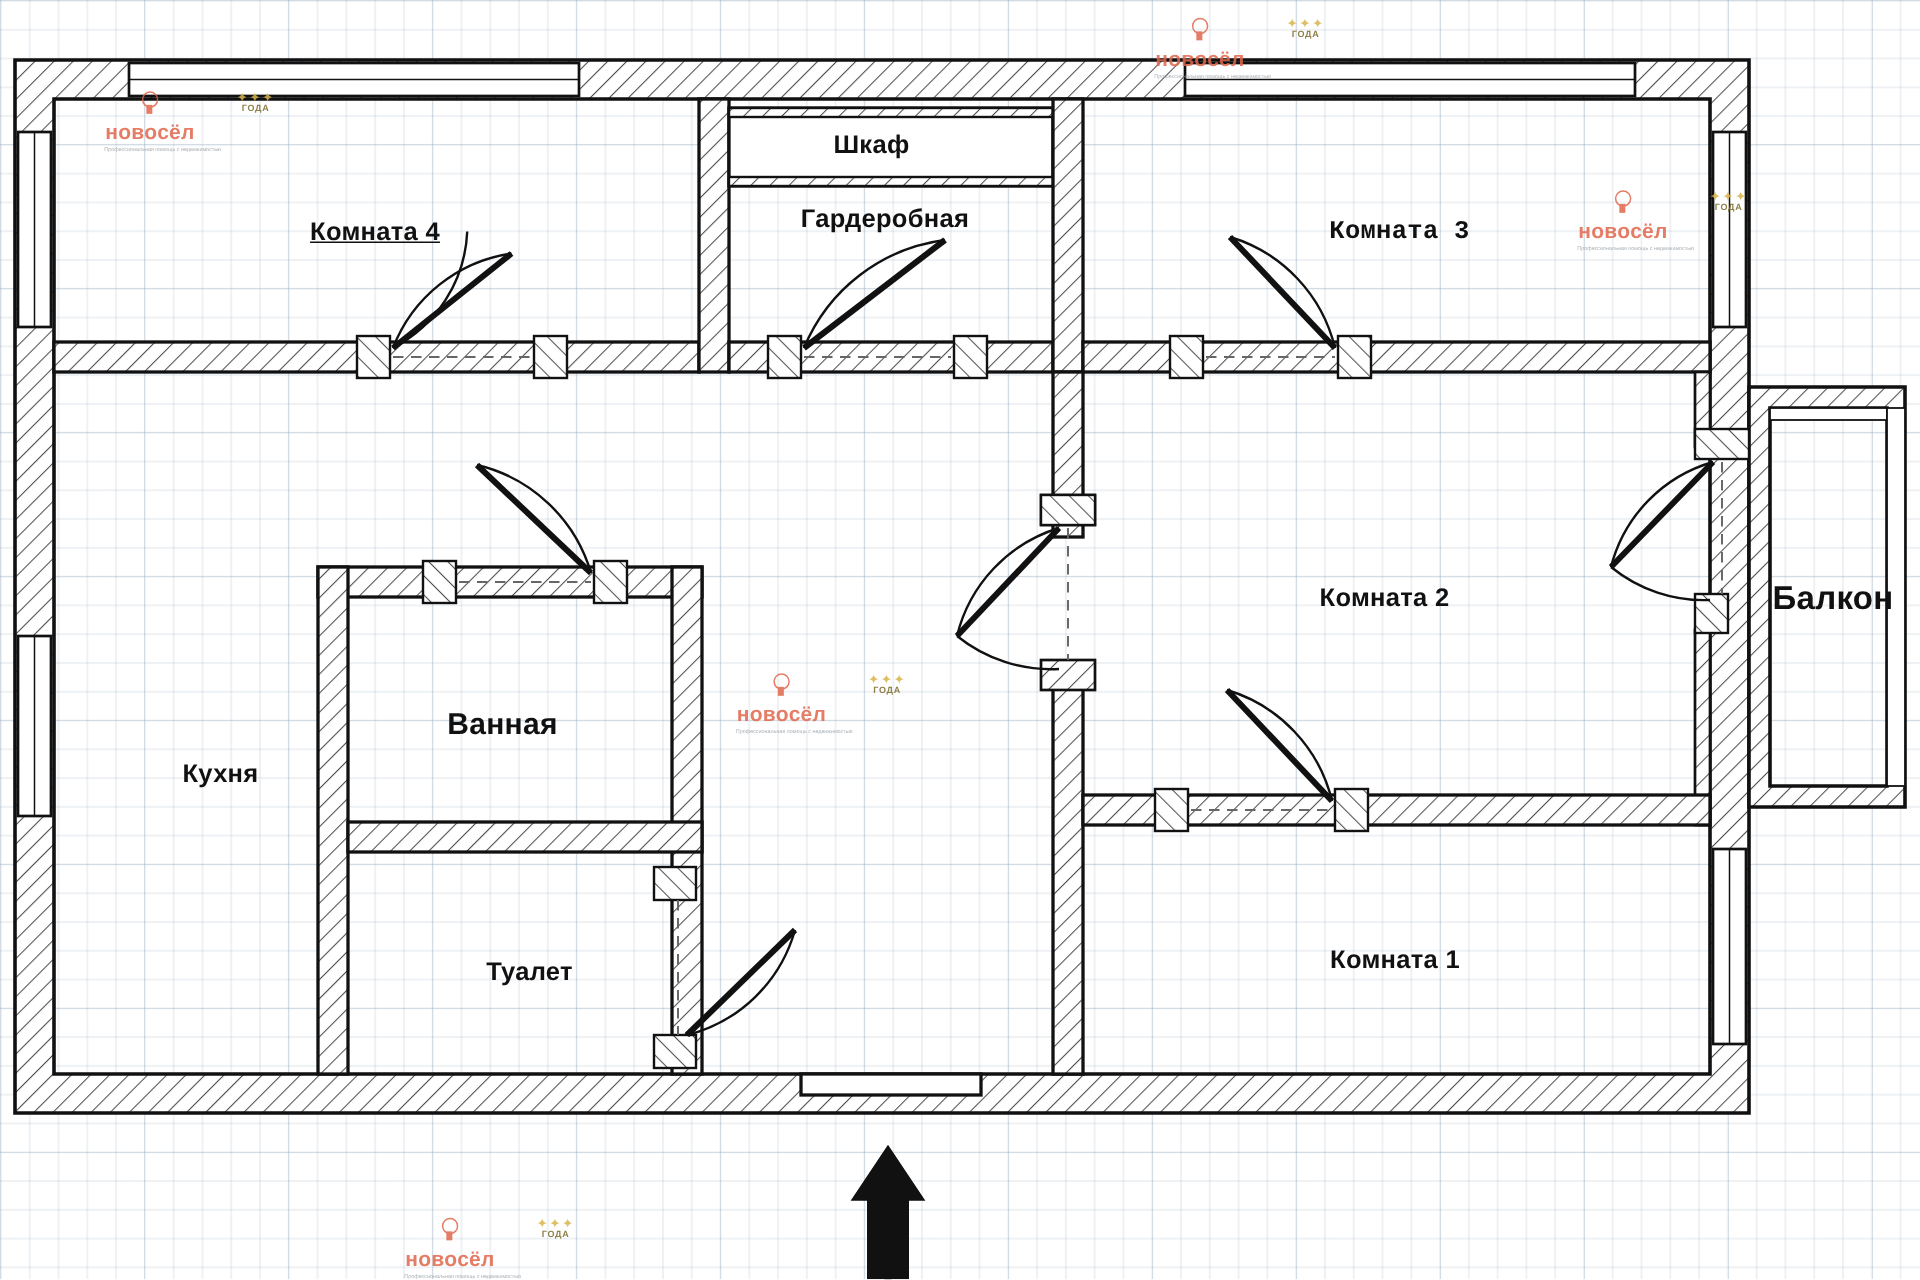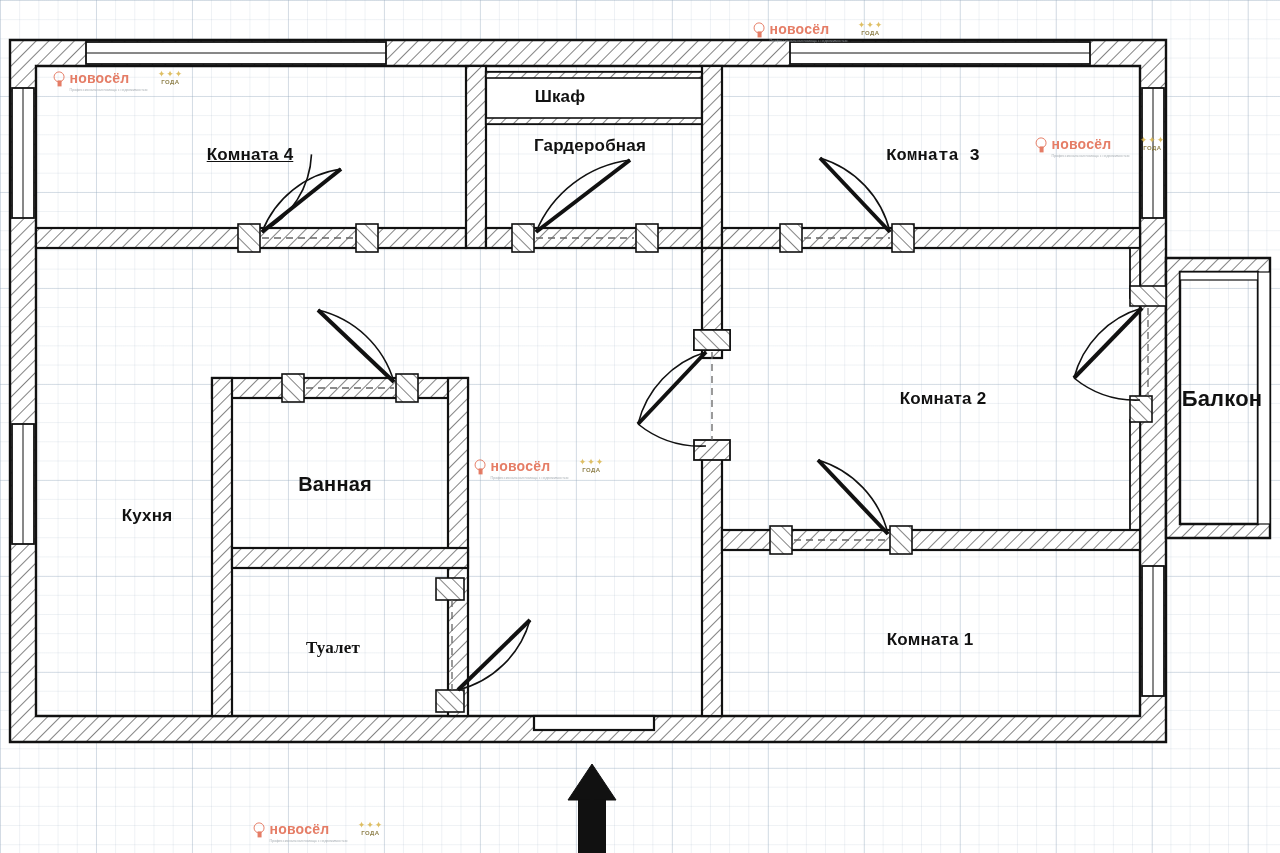--- a/index.html
+++ b/index.html
@@ -45,20 +45,21 @@
   .wm {
     position: absolute;
     transform: translate(-50%, -50%);
     opacity: 0.85;
     pointer-events: none;
   }
   .wm .wm-row {
     display: flex;
     align-items: center;
     gap: 4px;
+    flex-direction: column;
   }
   .wm .wm-mark {
     width: 13px; height: 15px;
     position: relative;
     flex: none;
   }
   .wm .wm-mark::before {
     content: "";
     position: absolute;
     left: 1px; top: 0;
@@ -248,27 +249,27 @@
       <path d="M 1074,378 A 98,98 0 0 0 1140,400" fill="none" stroke="#111111" stroke-width="1.6"></path>
     </g>
 
     <g>
       <path d="M 594,853 L 594,800 L 616,800 L 592,764 L 568,800 L 590,800 L 590,853 Z" fill="#111111" stroke="#111111" stroke-width="1"></path>
       <rect x="578" y="800" width="28" height="53" fill="#111111"></rect>
     </g>
   </svg>
 
   <div class="rlabel" style="left:250px; top:155px; font-size:17px;text-decoration:underline;">Комната 4</div>
-  <div class="rlabel" style="left:560px; top:97px;  font-size:17px;">Шкаф</div>
+  <div class="rlabel" style="left:581px; top:97px;  font-size:17px;">Шкаф</div>
   <div class="rlabel" style="left:590px; top:146px; font-size:17px;">Гардеробная</div>
   <div class="rlabel" style="left:933px; top:155px; font-size:17px;font-family:Liberation Mono, monospace;">Комната 3</div>
   <div class="rlabel" style="left:119px; top:516px; font-size:17px;margin-left:28px;">Кухня</div>
   <div class="rlabel" style="left:335px; top:484px; font-size:20px;">Ванная</div>
-  <div class="rlabel" style="left:333px; top:648px; font-size:17px;font-family:Liberation Serif, serif;">Туалет</div>
-  <div class="rlabel" style="left:923px; top:399px; font-size:17px;margin-left:20px;">Комната 2</div>
+  <div class="rlabel" style="left:353px; top:648px; font-size:17px;">Туалет</div>
+  <div class="rlabel" style="left:923px; top:399px; font-size:17px;">Комната 2</div>
   <div class="rlabel" style="left:930px; top:640px; font-size:17px;">Комната 1</div>
   <div class="rlabel" style="left:1222px;top:399px; font-size:22px;">Балкон</div>
 
   <div class="wm" style="left:800px; top:33px;">
     <div class="wm-row">
       <span class="wm-mark"></span>
       <span class="wm-name">новосёл</span>
     </div>
     <div class="wm-sub">Профессиональная помощь с недвижимостью</div>
     <div class="wm-badge">

